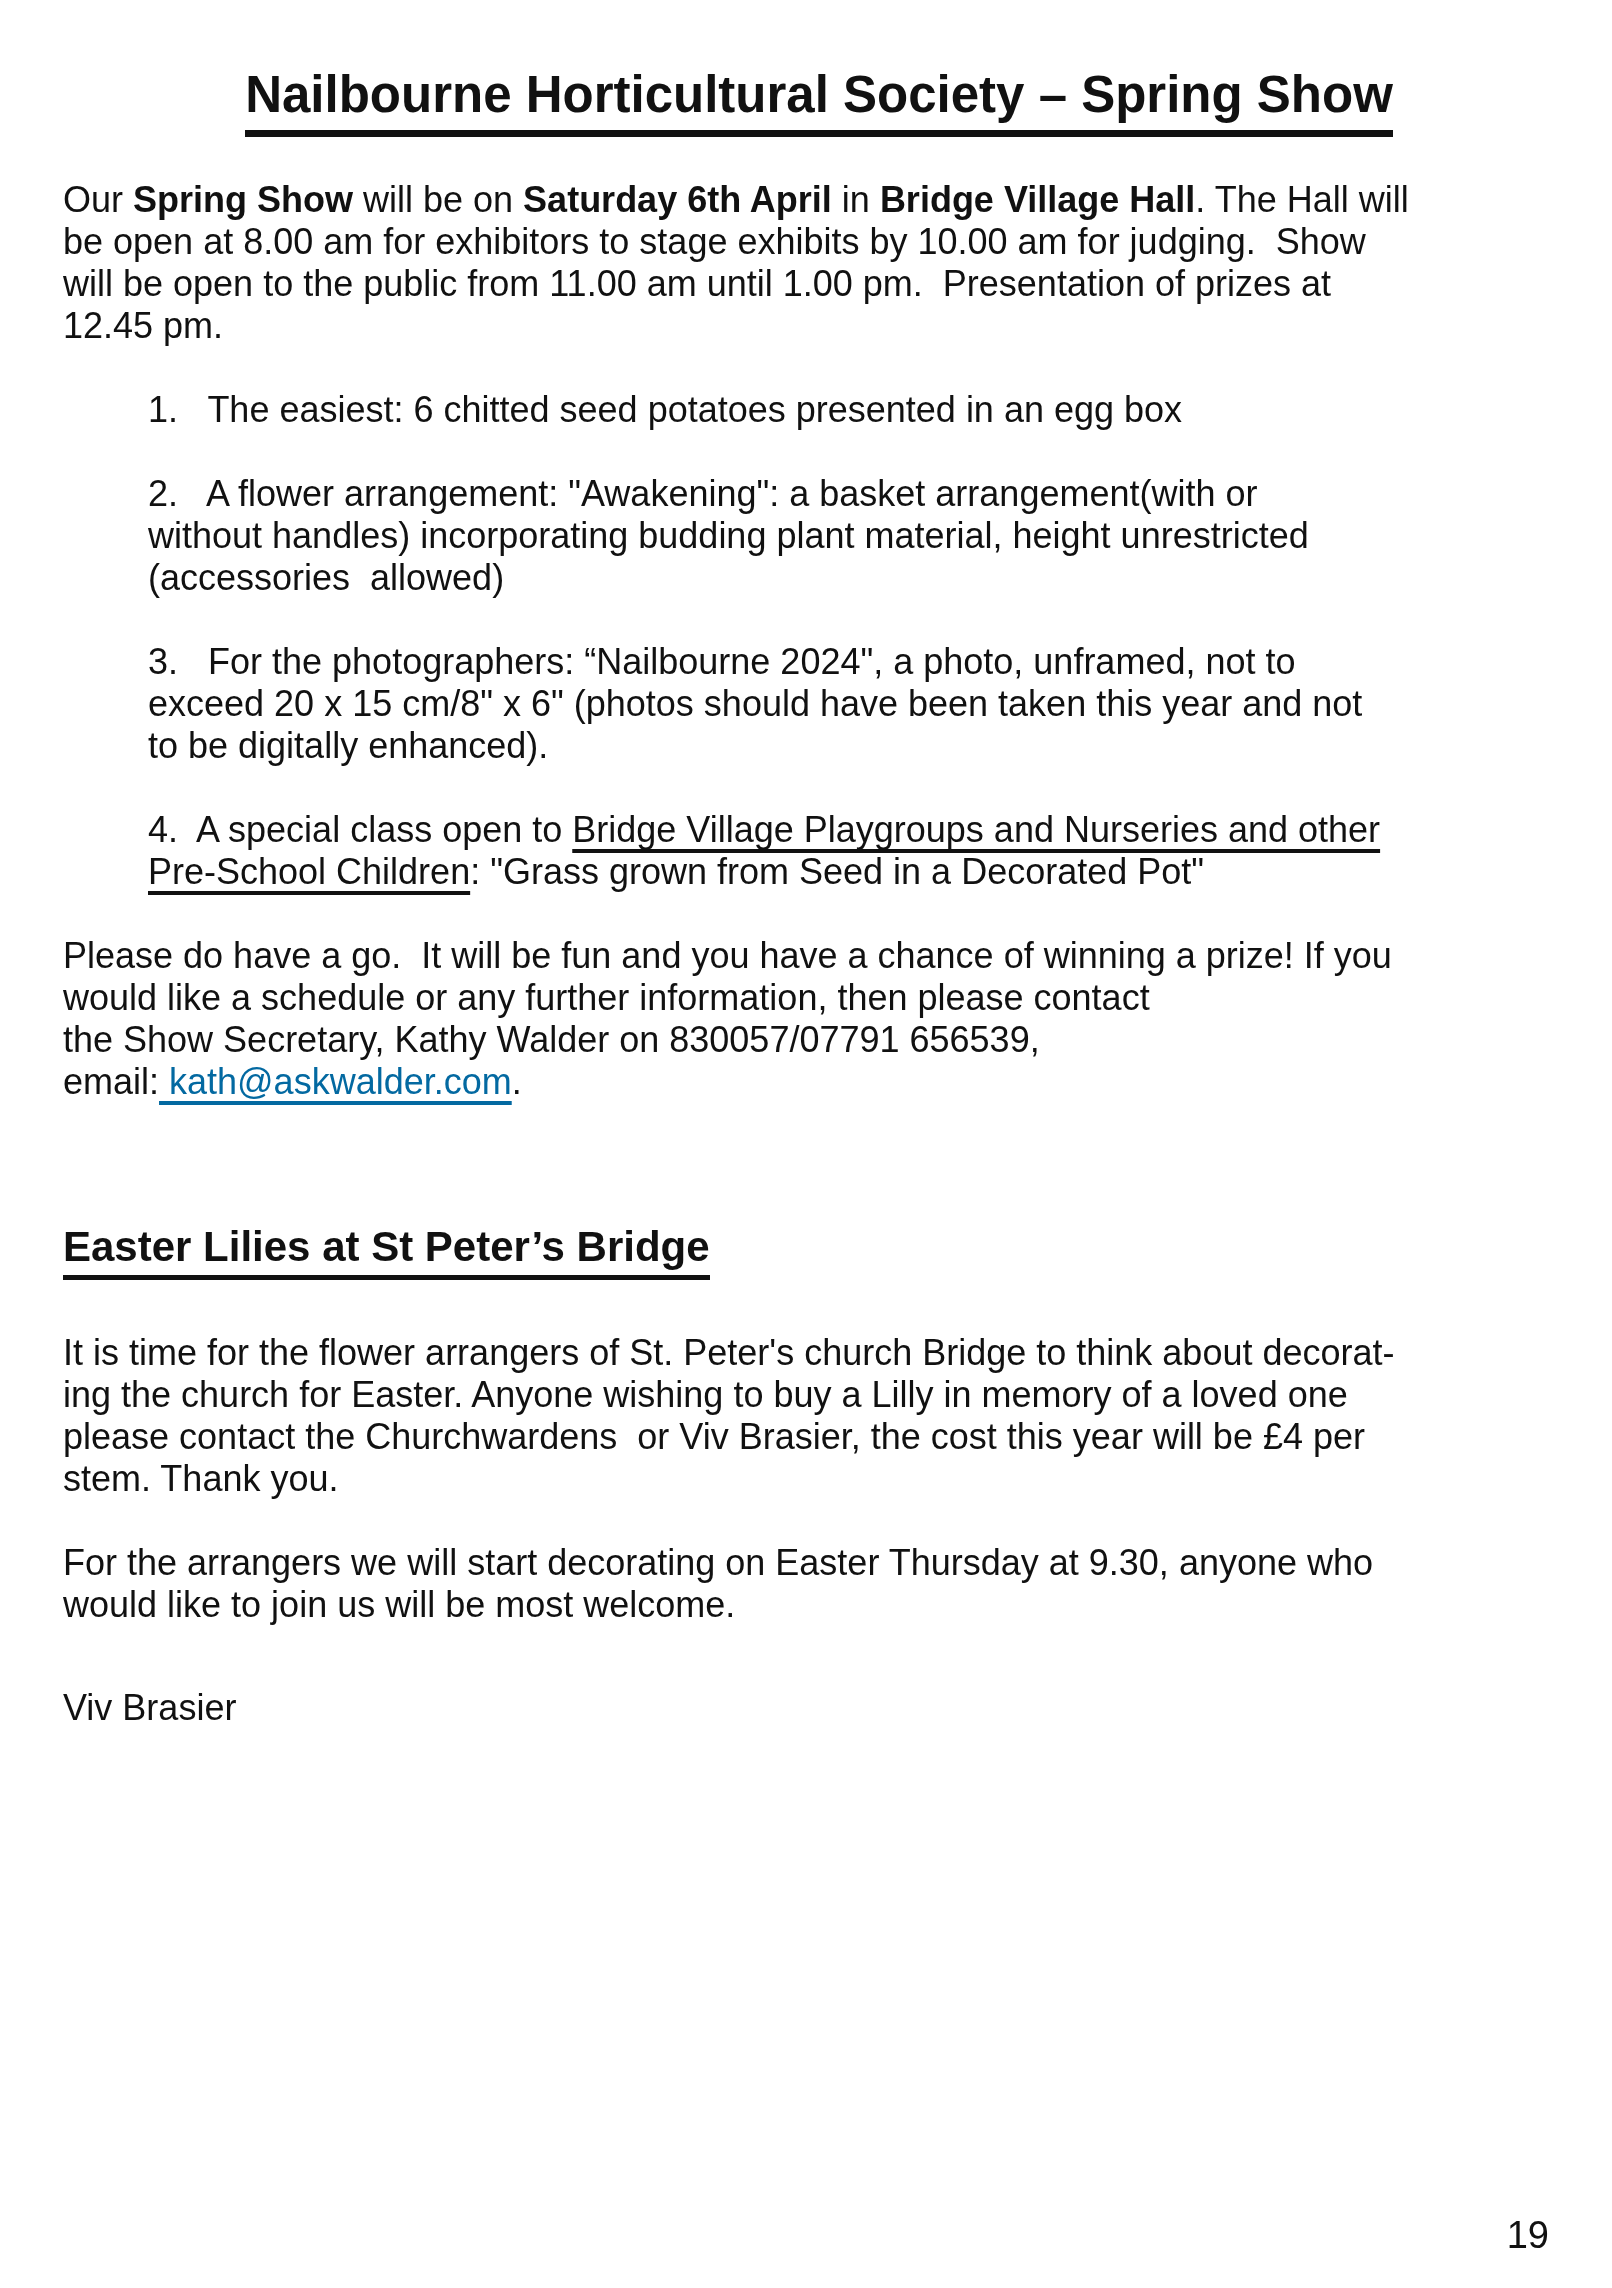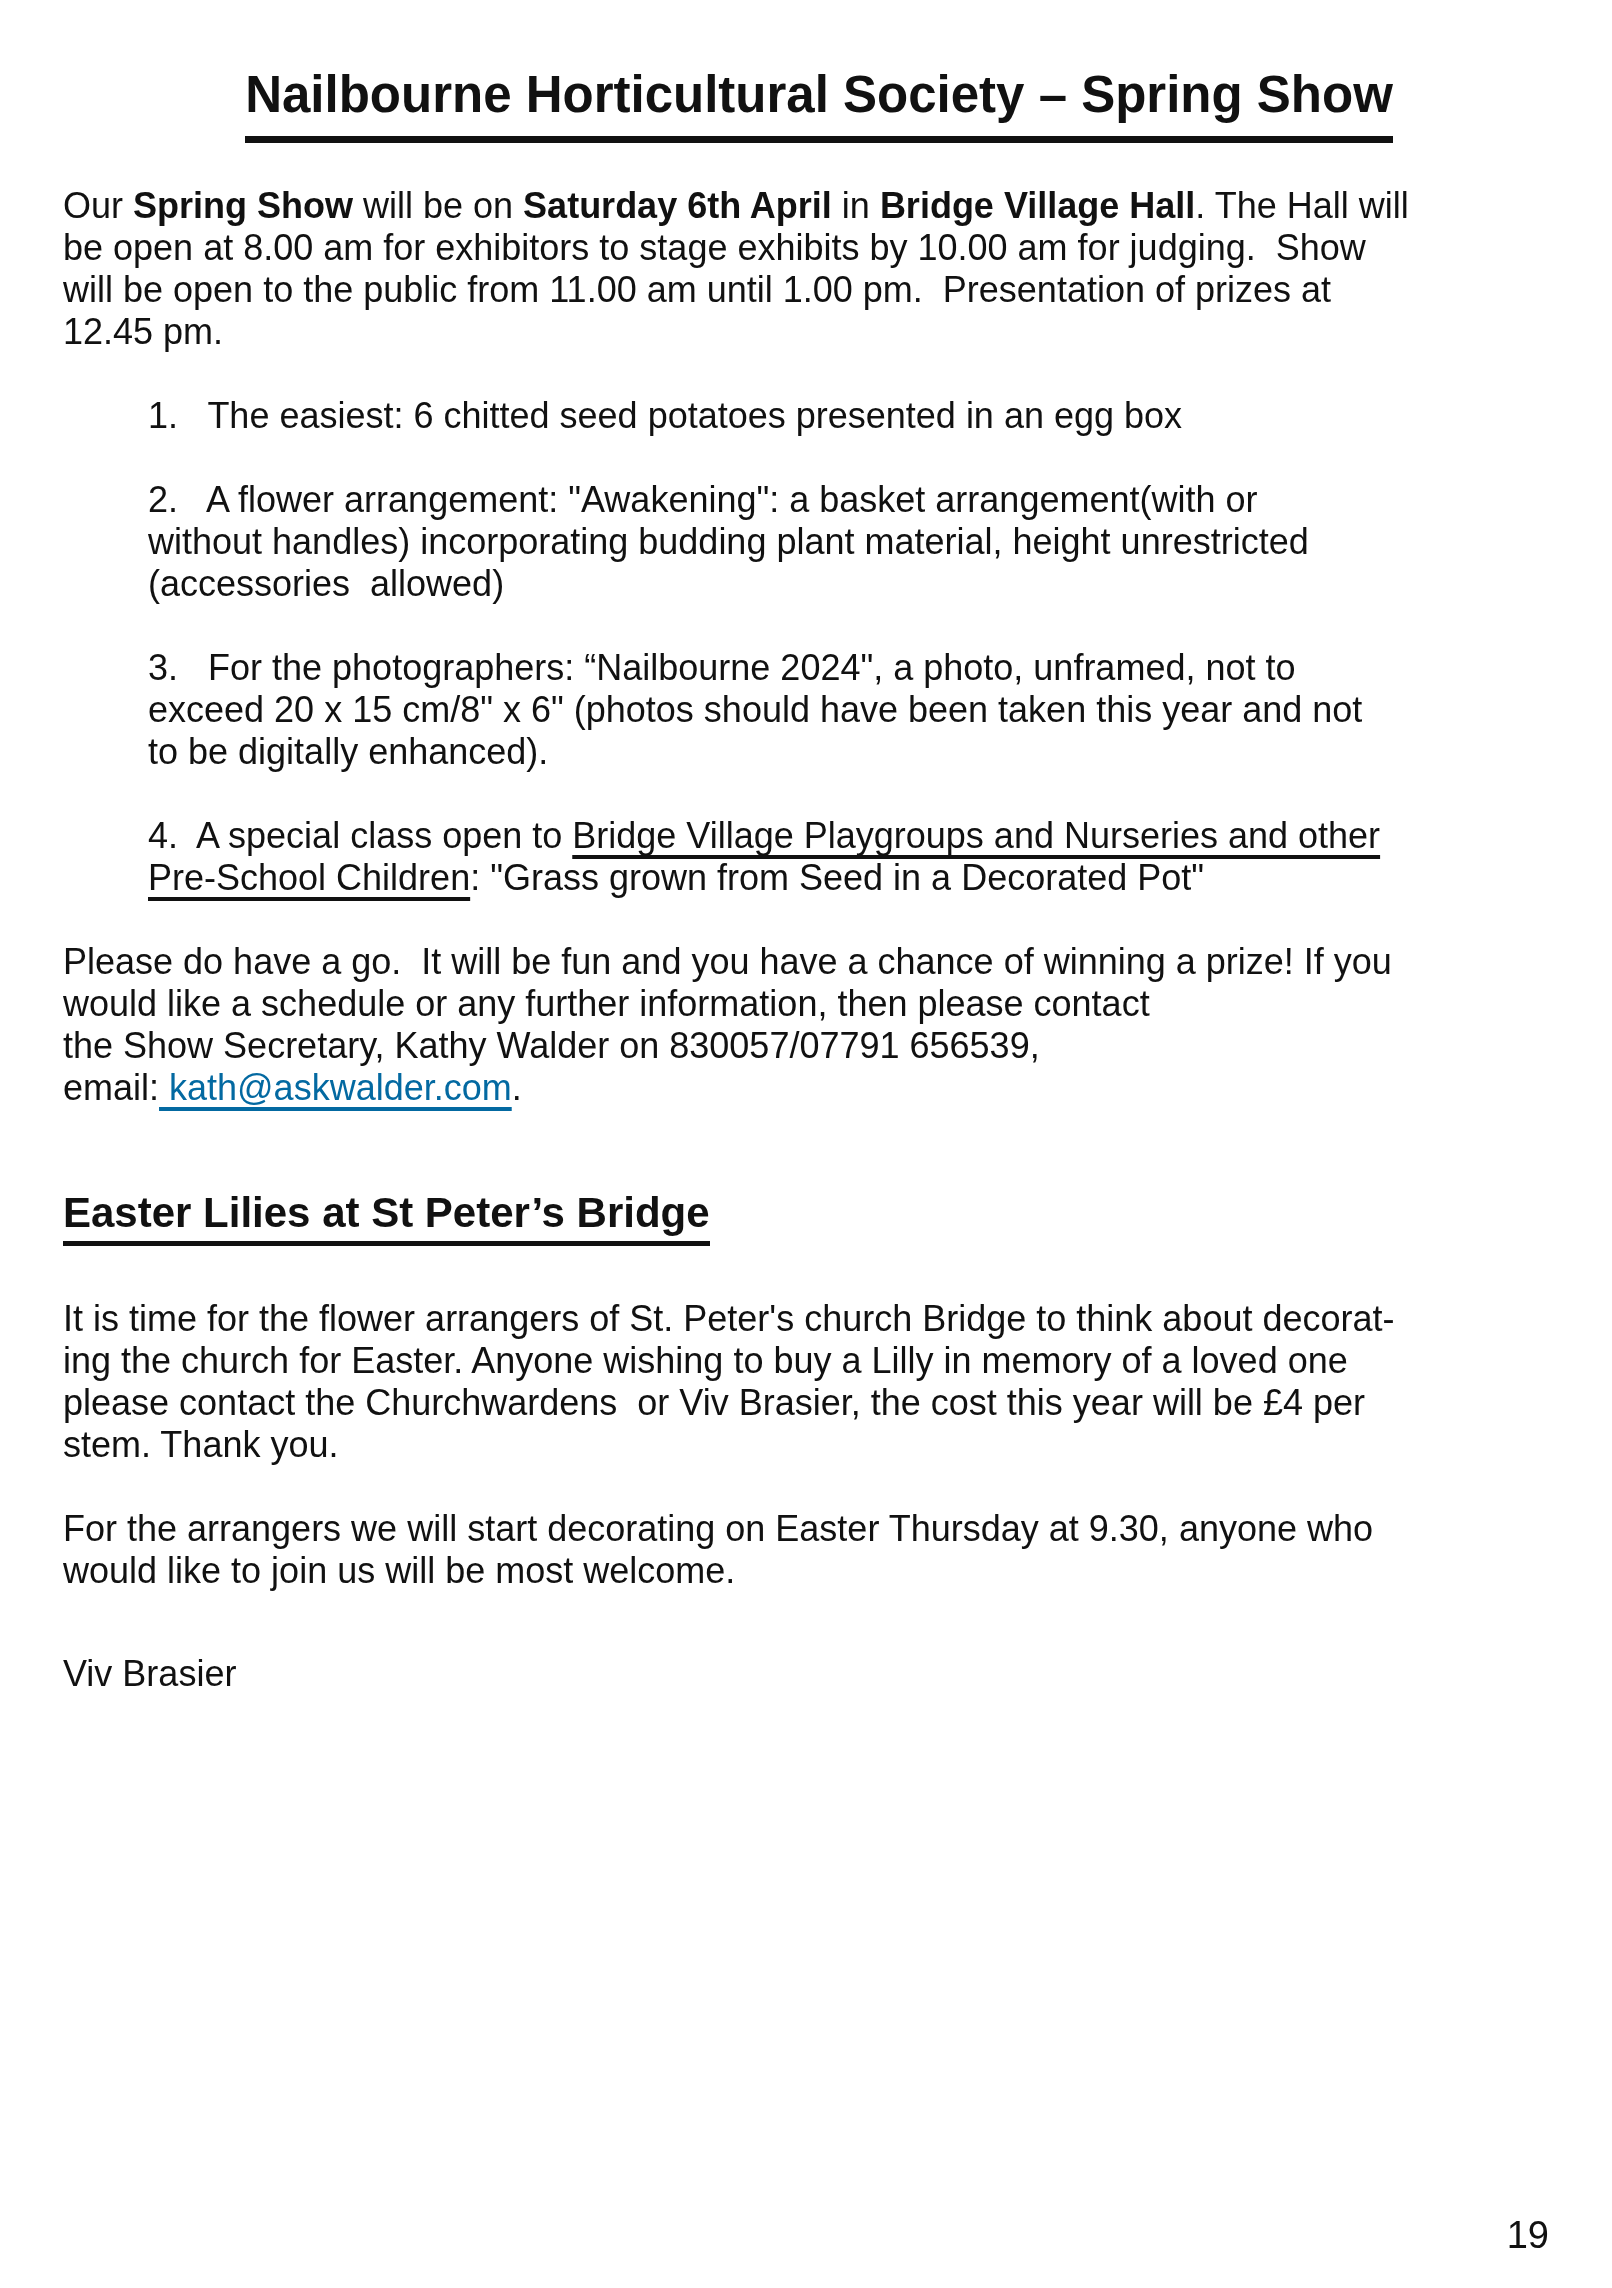--- a/index.html
+++ b/index.html
@@ -19,23 +19,23 @@
   .b  { font-weight:bold; }
   .bi { font-weight:bold; font-style:italic; }
   .u  { text-decoration:underline; text-decoration-thickness:3.7px; text-underline-offset:6.5px; }
   .list-item { margin-left:85px; }
   h1.title {
     margin:66px 0 0 0;
     text-align:center;
     font-size:51px; line-height:57px;
     font-weight:bold;
   }
-  .title-underline { display:inline-block; border-bottom:7.4px solid #111111; padding-bottom:13px; }
+  .title-underline { display:inline-block; border-bottom:7.4px solid #111111; padding-bottom:7px; }
   h2.heading {
-    margin:80px 0 0 0;
+    margin:120px 0 0 0;
     font-size:42px; line-height:48px;
     font-weight:bold;
   }
   .heading-underline { display:inline-block; border-bottom:5.5px solid #111111; padding-bottom:3.7px; }
   .easter-p1 { margin-top:52px; }
   .signature { margin-top:61px; }
   a.link {
     color:#0369a1;
     text-decoration:underline;
     text-decoration-thickness:3.7px;

